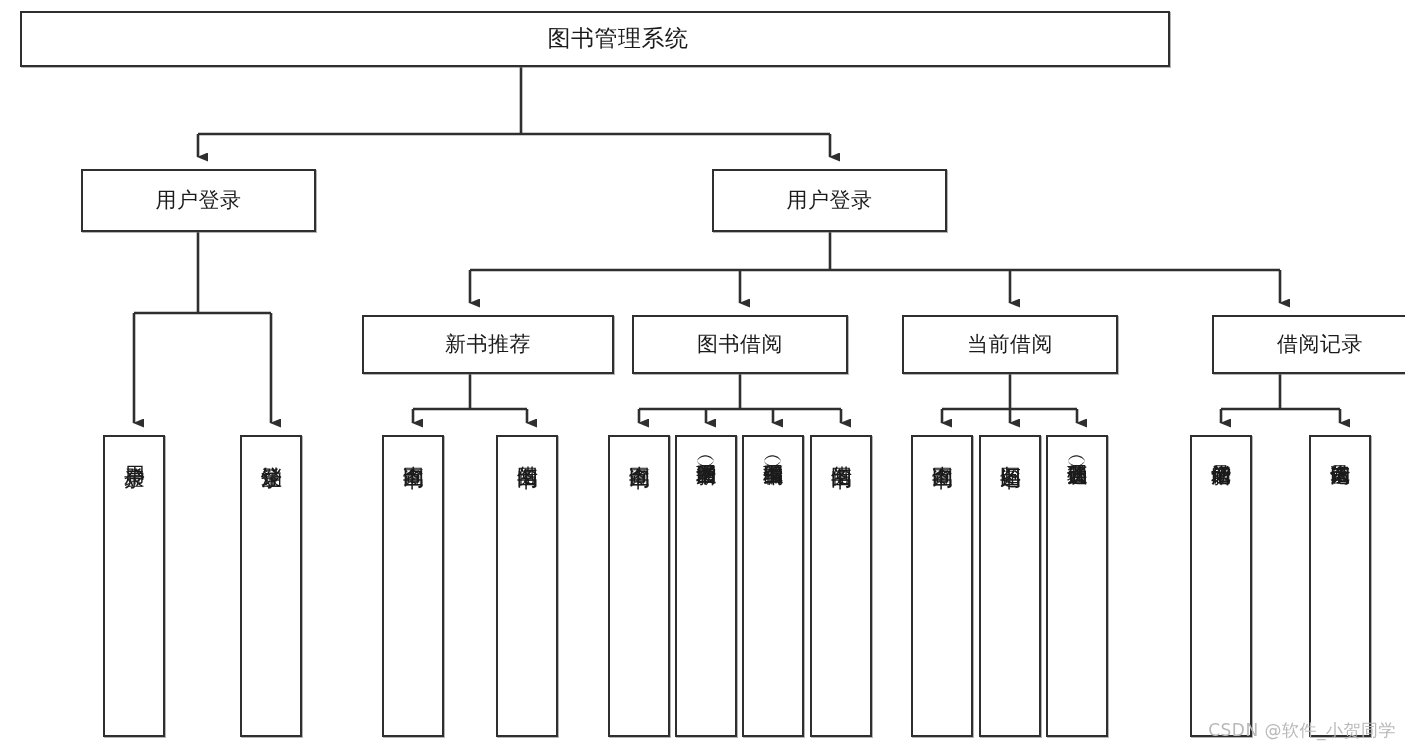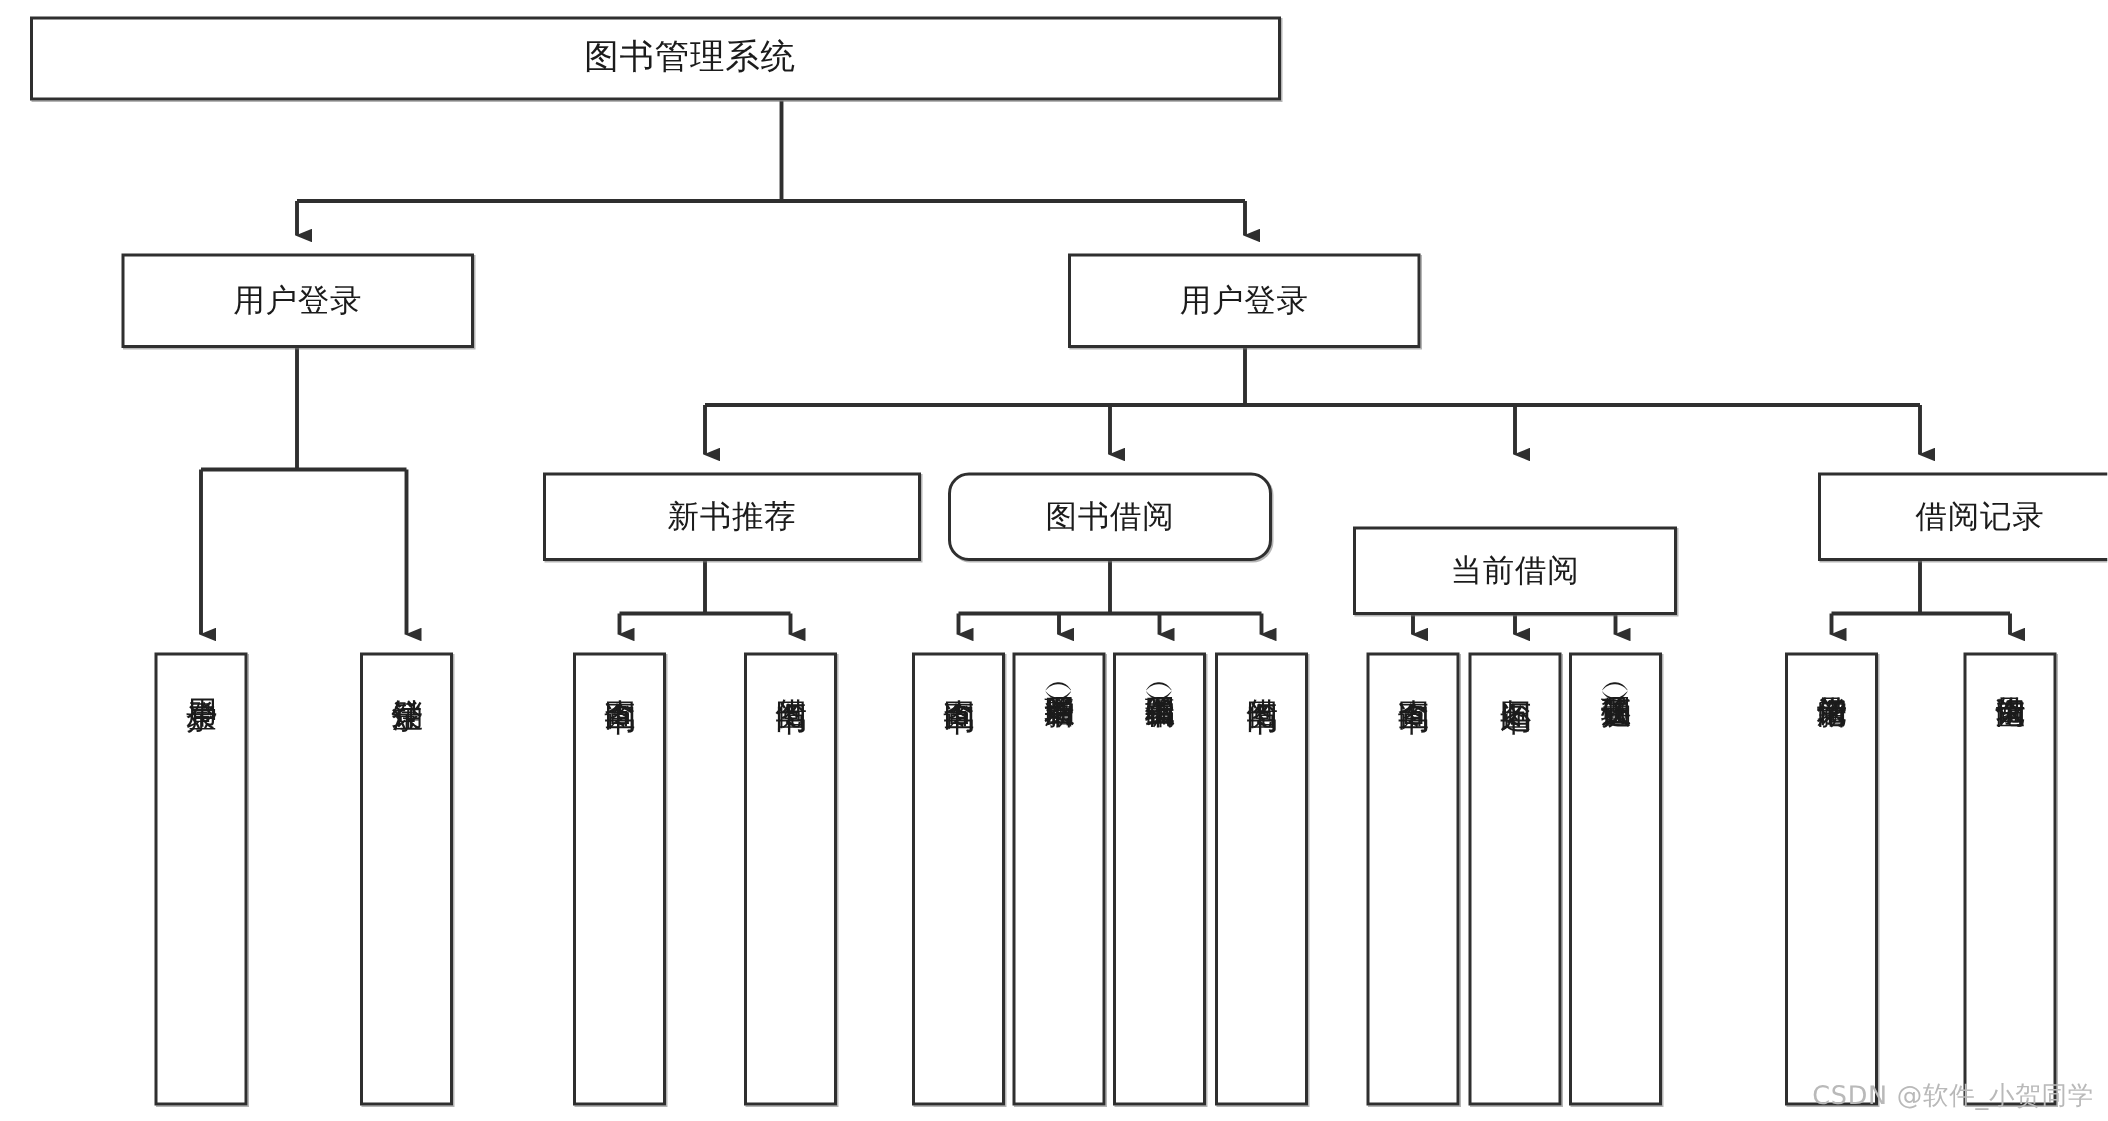--- a/index.html
+++ b/index.html
@@ -125,41 +125,41 @@
       <path d="M1010,409 L1010,423" marker-end="url(#arrowhead)"></path>
       <path d="M1077,409 L1077,423" marker-end="url(#arrowhead)"></path>
 
       <path d="M1280,374 L1280,409"></path>
       <path d="M1221,409 L1340,409"></path>
       <path d="M1221,409 L1221,423" marker-end="url(#arrowhead)"></path>
       <path d="M1340,409 L1340,423" marker-end="url(#arrowhead)"></path>
     </g>
   </svg>
 
-  <div class="node" id="root-node" style="left:20px; top:11px; width:834px; height:56px;padding-left:46px;">
+  <div class="node" id="root-node" style="left:20px; top:11px; width:1150px; height:56px;padding-left:46px;">
     <span class="node-label">图书管理系统</span>
   </div>
 
   <div class="node" style="left:81px; top:169px; width:235px; height:63px;">
     <span class="node-label">用户登录</span>
   </div>
 
   <div class="node" style="left:712px; top:169px; width:235px; height:63px;">
     <span class="node-label">用户登录</span>
   </div>
 
   <div class="node" style="left:362px; top:315px; width:252px; height:59px;">
     <span class="node-label">新书推荐</span>
   </div>
 
-  <div class="node" style="left:632px; top:315px; width:216px; height:59px;border-radius:14px;">
+  <div class="node" style="left:632px; top:315px; width:216px; height:59px;">
     <span class="node-label">图书借阅</span>
   </div>
 
-  <div class="node" style="left:902px; top:315px; width:216px; height:59px;margin-top:36px;">
+  <div class="node" style="left:902px; top:315px; width:216px; height:59px;">
     <span class="node-label">当前借阅</span>
   </div>
 
   <div class="node" style="left:1212px; top:315px; width:216px; height:59px;">
     <span class="node-label">借阅记录</span>
   </div>
 
   <div class="node vertical" style="left:103px; top:435px; width:62px; height:302px;">
     <span class="node-label">用户登录</span>
   </div>

